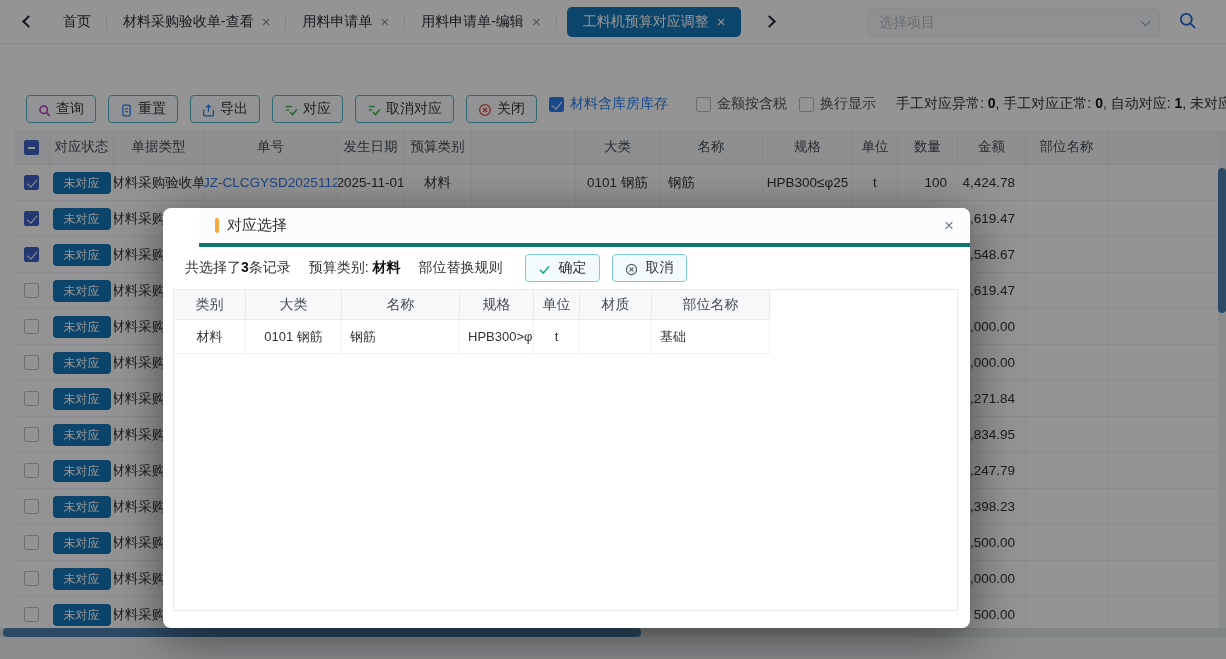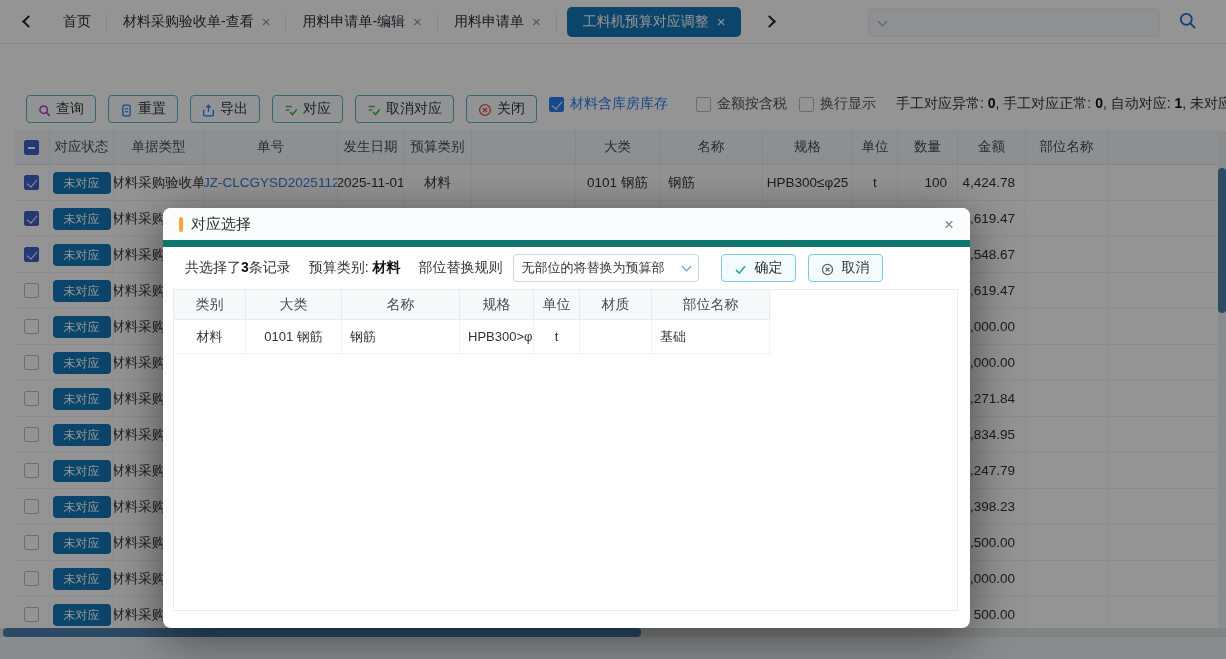--- a/index.html
+++ b/index.html
@@ -65,21 +65,21 @@
   
   .vscroll{ position:absolute; right:0; top:131px; width:8px; height:497px; background:#eef1f3; }
   .vthumb{ position:absolute; left:0; top:37px; width:8px; height:145px; background:var(--scrollbar-thumb); border-radius:4px; }
   .hscroll{ position:absolute; left:0; top:628px; width:1226px; height:9px; background:#dfe3e6; }
   .hthumb{ position:absolute; left:3px; top:0; width:638px; height:9px; background:var(--scrollbar-thumb); border-radius:4px; }
   .bottomstrip{ position:absolute; left:0; top:637px; width:100%; height:22px; background:#f0f1f3; }
 
   
   .overlay{ position:absolute; inset:0; background:rgba(0,0,0,0.42); z-index:5; }
   .modal{ position:absolute; left:163px; top:208px; width:807px; height:420px; background:#fff; border-radius:8px; z-index:10; box-shadow:0 10px 50px rgba(0,0,0,0.5); }
-  .m-head{ height:39px; background:#fbfcfd; border-bottom:7px solid #0f766e; border-radius:8px 8px 0 0; display:flex; align-items:center; padding:0 16px; }
+  .m-head{ height:39px; background:#fbfcfd; border-bottom:4px solid #0f766e; border-radius:8px 8px 0 0; display:flex; align-items:center; padding:0 16px;margin-left:36px; }
   .m-marker{ width:4px; height:15px; background:var(--marker-orange); border-radius:2px; margin-right:8px; }
   .m-title{ font-size:15px; color:#333; }
   .m-close{ margin-left:auto; color:#7a8088; font-size:17px; cursor:pointer; line-height:1; }
   .m-toolbar{ height:42px; display:flex; align-items:center; padding:0 22px; gap:18px; }
   .m-text b{ color:#111; }
   .m-sel{ width:186px; height:28px; border:1px solid #d0d5da; border-radius:4px; display:flex; align-items:center; padding:0 8px; gap:4px; }
   .m-sel .val{ flex:1; white-space:nowrap; overflow:hidden; font-size:13px; }
   .m-btn{ height:28px; border:1px solid #7cc8dc; background:#f4fbfe; border-radius:4px; display:flex; align-items:center; gap:8px; padding:0 12px; cursor:pointer; color:#333; }
   .m-panel{ position:absolute; left:10px; right:12px; top:81px; bottom:17px; border:1px solid #e8ebee; background:#fff; }
   .mgrow{ display:grid; grid-template-columns:72px 96px 118px 74px 46px 72px 118px; width:596px; }
@@ -98,34 +98,35 @@
     <div class="tabs" id="tabs">
         <div class="tab">
     <span>首页</span>
 
   </div>
         <div class="tab">
     <span>材料采购验收单-查看</span>
     <span class="t-close"></span>
   </div>
         <div class="tab">
+    <span>用料申请单</span>
+    <span class="t-close"></span>
+  </div>
+        <div class="tab">
     <span>用料申请单-编辑</span>
-    <span class="t-close"></span>
-  </div>
-        <div class="tab">
-    <span>用料申请单</span>
     <span class="t-close"></span>
   </div>
         <div class="tab active">
     <span>工料机预算对应调整</span>
     <span class="t-close"></span>
   </div>
       </div>
     <span class="nav-chev fwd"></span>
     <div class="proj-select">
+      <span class="ph">选择项目</span>
       <span class="chev gray"></span>
     </div>
     <span class="search-top">
       <svg class="isvg" width="19" height="19" viewBox="0 0 16 16">
           <circle cx="7" cy="7" r="4.6" fill="none" stroke="currentColor" stroke-width="1.5"></circle>
           <line x1="10.6" y1="10.6" x2="14" y2="14" stroke="currentColor" stroke-width="1.5" stroke-linecap="round"></line>
         </svg>
     </span>
   </div>
 
@@ -556,24 +557,20 @@
   <div class="modal">
     <div class="m-head">
       <span class="m-marker"></span>
       <span class="m-title">对应选择</span>
       <span class="m-close">×</span>
     </div>
     <div class="m-toolbar">
       <span class="m-text"><span>共选择了</span><b>3</b><span>条记录</span></span>
       <span class="m-text"><span>预算类别: </span><b>材料</b></span>
       <span class="m-text">部位替换规则</span>
-      <div class="m-sel" style="margin-left:-8px">
-        <span class="val">无部位的将替换为预算部</span>
-        <span class="chev"></span>
-      </div>
       <div class="m-btn" style="margin-left:4px">
         <span style="color:#27a69a"><svg class="isvg" width="13" height="13" viewBox="0 0 16 16">
               <polyline points="2.5,8.5 6.5,12.5 13.5,4" fill="none" stroke="currentColor" stroke-width="2"></polyline>
             </svg></span>
         <span>确定</span>
       </div>
       <div class="m-btn" style="margin-left:-6px">
         <span style="color:#5a6068"><svg class="isvg" width="13" height="13" viewBox="0 0 16 16">
               <circle cx="8" cy="8" r="6.2" fill="none" stroke="currentColor" stroke-width="1.5"></circle>
               <line x1="5.7" y1="5.7" x2="10.3" y2="10.3" stroke="currentColor" stroke-width="1.5"></line>

